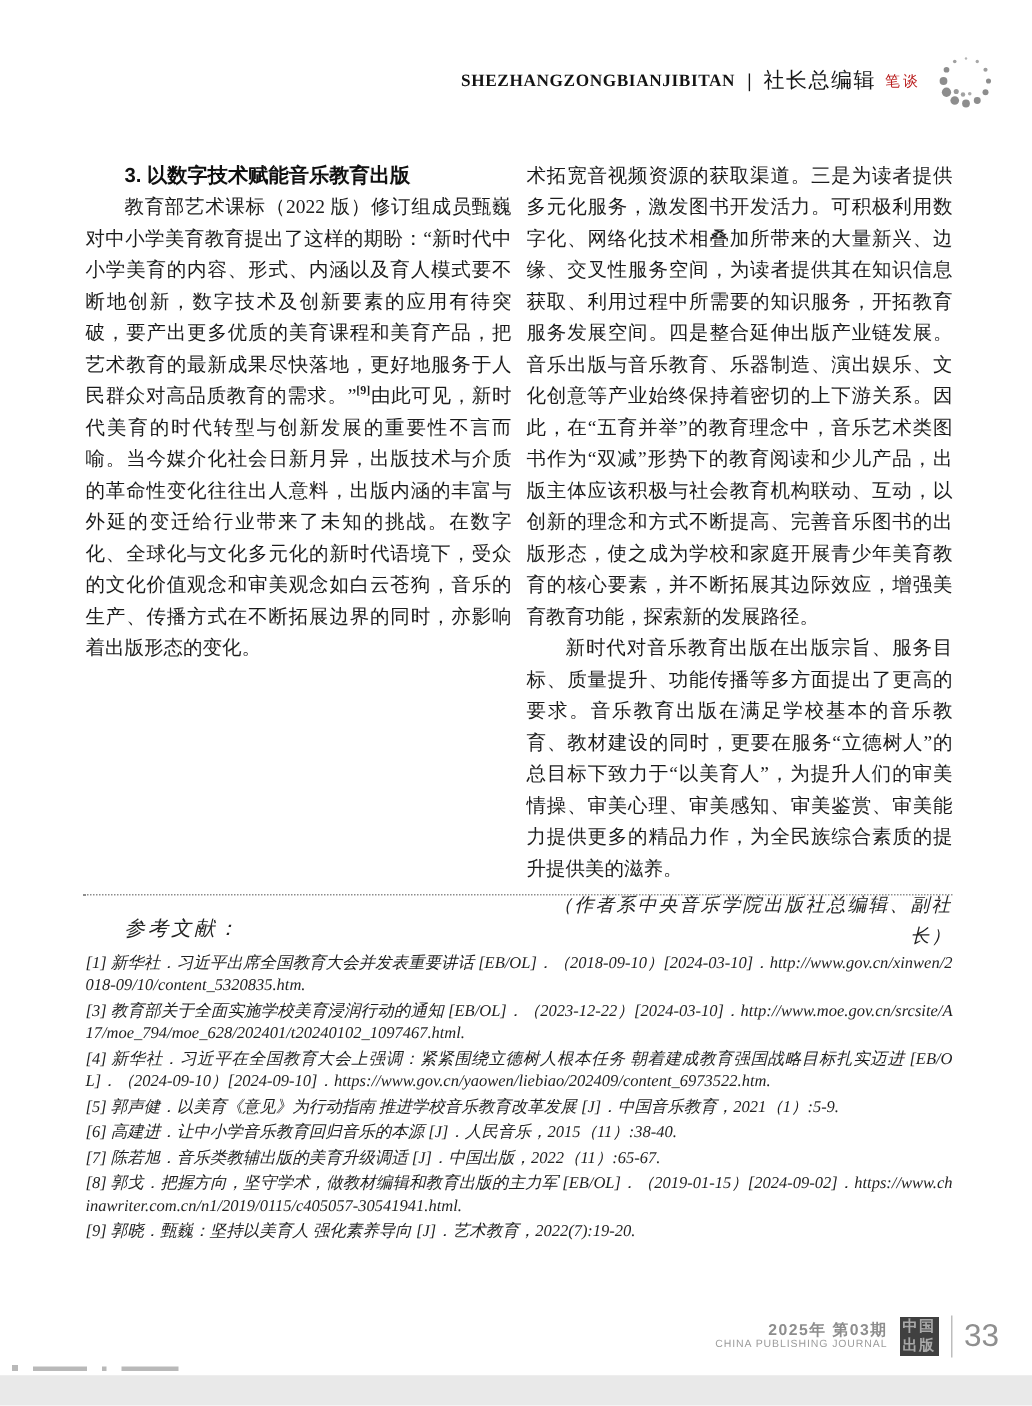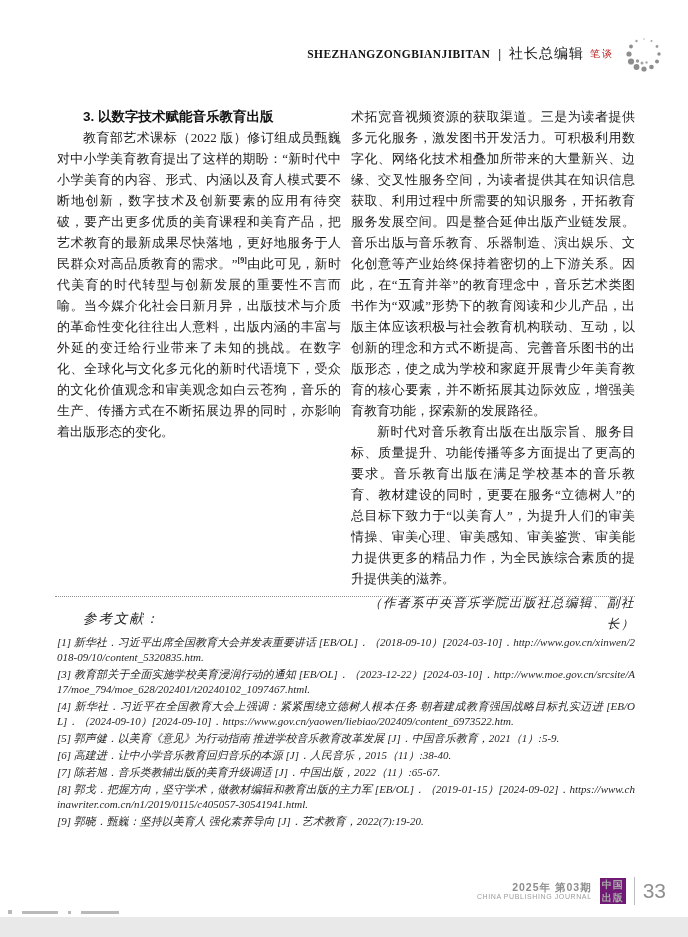--- a/index.html
+++ b/index.html
@@ -84,21 +84,21 @@
     font-family:"Liberation Sans","DejaVu Sans",sans-serif;
     font-weight:bold; font-size:10.5px; color:#8d8d8d; letter-spacing:1px;
   }
   .issue-line2 {
     font-family:"Liberation Sans","DejaVu Sans",sans-serif;
     font-size:7px; color:#9c9c9c; letter-spacing:.6px;
   }
   .journal-seal {
     width:26px; height:26px;
     display:grid; grid-template-rows:1fr 1fr; align-items:center; justify-items:center;
-    background:#701a75;
+    background:#404040;
   }
   .journal-seal span {
     font-weight:bold; font-size:10px; line-height:11px; color:#a9a9a9; letter-spacing:1px;
   }
   .footer-divider { width:1px; height:28px; background:#bdbdbd; }
   .page-number {
     font-family:"Liberation Sans","DejaVu Sans",sans-serif;
     font-size:21px; color:#8f8f8f;
   }
 

